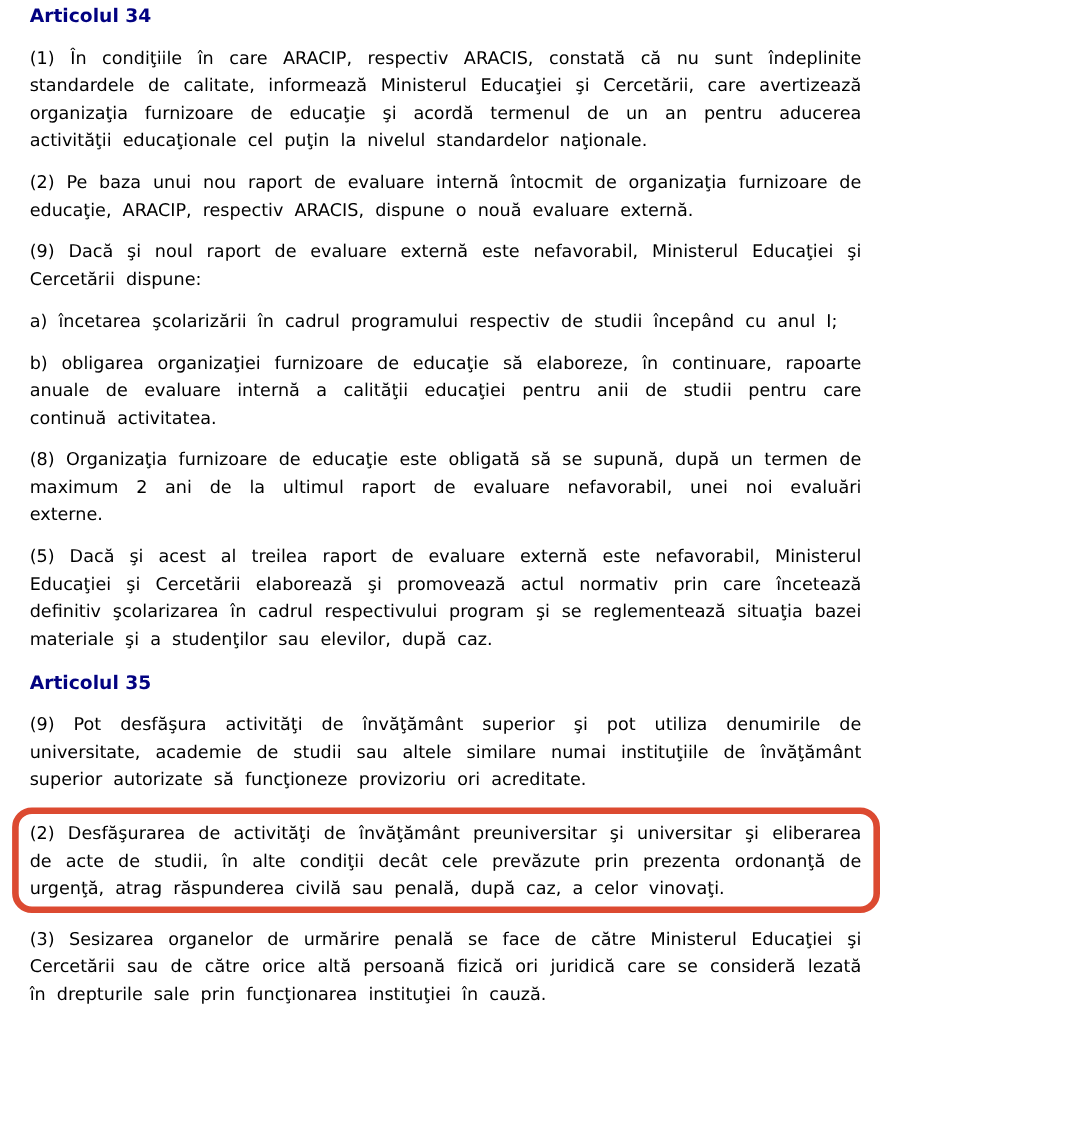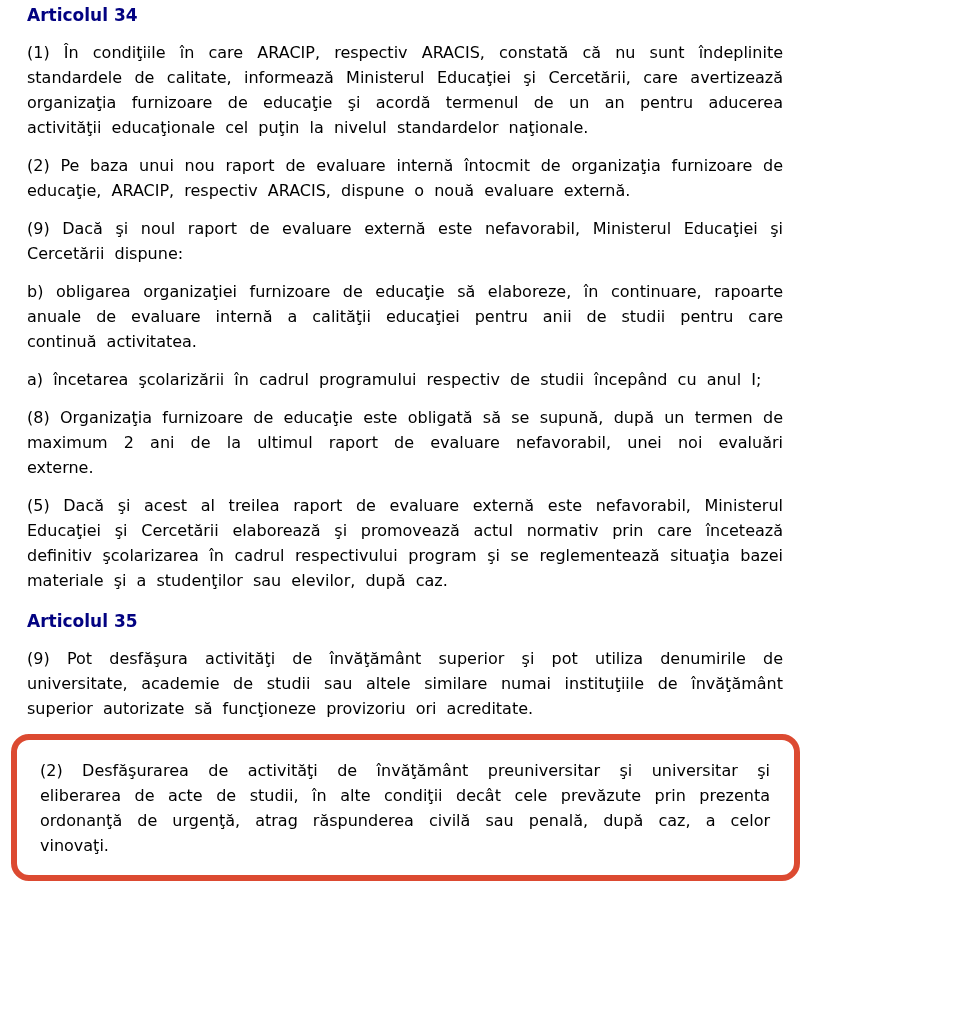--- a/index.html
+++ b/index.html
@@ -43,50 +43,51 @@
     margin: 0 0 13px 0;
     word-spacing: 5px;
   }
   .highlight-box {
     border: 6px solid var(--highlight-border, #DC4A31);
     border-radius: 18px;
     margin: 2px -17px 11px -16px;
     padding: 5px 11px 4px 10px;
   }
   .highlight-box p.legal-paragraph {
-    margin: 13px;
+    margin: 0;
   }
 </style>
 </head>
 <body>
 
 <main class="page">
 
   <section>
     <h2 class="article-heading">Articolul 34</h2>
 
     <p class="legal-paragraph">(1) În condiţiile în care ARACIP, respectiv ARACIS, constată că nu sunt îndeplinite standardele de calitate, informează Ministerul Educaţiei şi Cercetării, care avertizează organizaţia furnizoare de educaţie şi acordă termenul de un an pentru aducerea activităţii educaţionale cel puţin la nivelul standardelor naţionale.</p>
 
     <p class="legal-paragraph">(2) Pe baza unui nou raport de evaluare internă întocmit de organizaţia furnizoare de educaţie, ARACIP, respectiv ARACIS, dispune o nouă evaluare externă.</p>
 
     <p class="legal-paragraph">(9) Dacă şi noul raport de evaluare externă este nefavorabil, Ministerul Educaţiei şi Cercetării dispune:</p>
 
+    <p class="legal-paragraph">a) încetarea şcolarizării în cadrul programului respectiv de studii începând cu anul I;</p>
+
     <p class="legal-paragraph">b) obligarea organizaţiei furnizoare de educaţie să elaboreze, în continuare, rapoarte anuale de evaluare internă a calităţii educaţiei pentru anii de studii pentru care continuă activitatea.</p>
-
-    <p class="legal-paragraph">a) încetarea şcolarizării în cadrul programului respectiv de studii începând cu anul I;</p>
 
     <p class="legal-paragraph">(8) Organizaţia furnizoare de educaţie este obligată să se supună, după un termen de maximum 2 ani de la ultimul raport de evaluare nefavorabil, unei noi evaluări externe.</p>
 
     <p class="legal-paragraph">(5) Dacă şi acest al treilea raport de evaluare externă este nefavorabil, Ministerul Educaţiei şi Cercetării elaborează şi promovează actul normativ prin care încetează definitiv şcolarizarea în cadrul respectivului program şi se reglementează situaţia bazei materiale şi a studenţilor sau elevilor, după caz.</p>
   </section>
 
   <section>
     <h2 class="article-heading">Articolul 35</h2>
 
     <p class="legal-paragraph">(9) Pot desfăşura activităţi de învăţământ superior şi pot utiliza denumirile de universitate, academie de studii sau altele similare numai instituţiile de învăţământ superior autorizate să funcţioneze provizoriu ori acreditate.</p>
 
     <div class="highlight-box">
       <p class="legal-paragraph">(2) Desfăşurarea de activităţi de învăţământ preuniversitar şi universitar şi eliberarea de acte de studii, în alte condiţii decât cele prevăzute prin prezenta ordonanţă de urgenţă, atrag răspunderea civilă sau penală, după caz, a celor vinovaţi.</p>
     </div>
 
+    <p class="legal-paragraph">(3) Sesizarea organelor de urmărire penală se face de către Ministerul Educaţiei şi Cercetării sau de către orice altă persoană fizică ori juridică care se consideră lezată în drepturile sale prin funcţionarea instituţiei în cauză.</p>
   </section>
 
 </main>
 
 </body></html>

